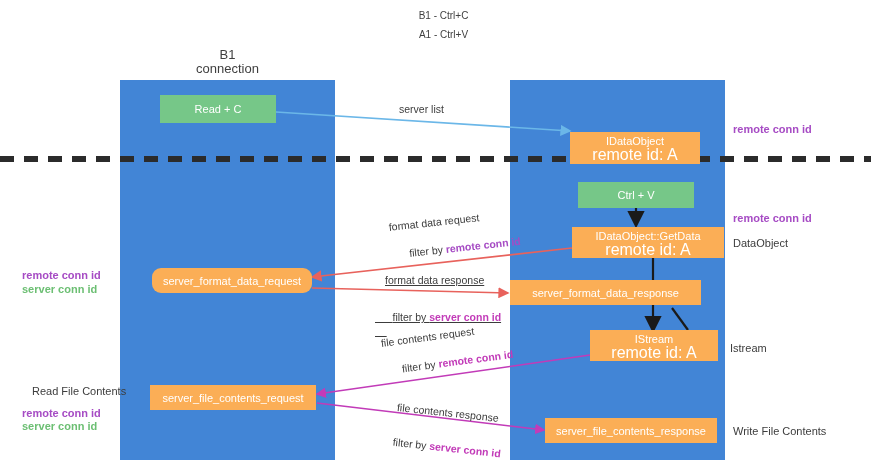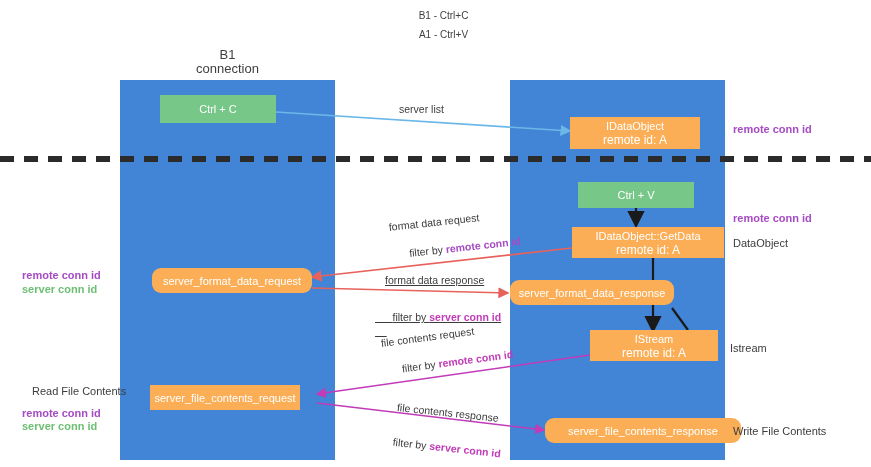--- a/index.html
+++ b/index.html
@@ -34,21 +34,21 @@
 
   
   .node{
     box-sizing:border-box;
     display:flex;flex-direction:column;align-items:center;justify-content:center;
     text-align:center;color:#ffffff;font-size:11px;line-height:14px;
     padding:2px 4px;white-space:pre;
   }
   .node.green{background:#76c788;}
   .node.orange{background:#fbae56;}
-  .node .l2{font-size:12px;}
+  .node .l2{font-size:16px;}
 
   
   .side-label{font-size:11px;line-height:15px;white-space:pre;color:#3c3c3c;}
   .purple{color:#a64bc4;font-weight:bold;}
   .green-t{color:#6cbf73;font-weight:bold;}
 
   
   .edge-label{font-size:10.5px;line-height:14px;color:#3c3c3c;white-space:pre;}
   .edge-label .hl-purple{color:#a64bc4;font-weight:bold;}
   .edge-label .hl-magenta{color:#c23bb8;font-weight:bold;}
@@ -99,55 +99,55 @@
 
   <div class="abs title">B1 - Ctrl+C
 A1 - Ctrl+V</div>
 
   <div class="abs lane-head" style="left:120px;top:48px;width:215px;">B1
 connection</div>
 
   <div class="abs divider"></div>
 
   <div class="abs node green" style="left:160px;top:95px;width:116px;height:28px;">
-    <span>Ctrl + C</span>
+    <span>Read + C</span>
   </div>
 
-  <div class="abs node orange" style="left:570px;top:117px;width:130px;height:32px;">
+  <div class="abs node orange" style="left:570px;top:132px;width:130px;height:32px;">
     <span>IDataObject</span>
     <span class="l2">remote id: A</span>
   </div>
 
   <div class="abs node green" style="left:578px;top:172px;width:116px;height:26px;margin-top:10px;">
     <span>Ctrl + V</span>
   </div>
 
   <div class="abs node orange" style="left:572px;top:227px;width:152px;height:31px;">
     <span>IDataObject::GetData</span>
     <span class="l2">remote id: A</span>
   </div>
 
   <div class="abs node orange" style="left:152px;top:268px;width:160px;height:25px;border-radius:9px;">
     <span>server_format_data_request</span>
   </div>
 
-  <div class="abs node orange" style="left:510px;top:280px;width:164px;height:25px;border-radius:9px;">
+  <div class="abs node orange" style="left:510px;top:280px;width:191px;height:25px;">
     <span>server_format_data_response</span>
   </div>
 
   <div class="abs node orange" style="left:590px;top:330px;width:128px;height:31px;">
     <span>IStream</span>
     <span class="l2">remote id: A</span>
   </div>
 
-  <div class="abs node orange" style="left:150px;top:385px;width:150px;height:25px;">
+  <div class="abs node orange" style="left:150px;top:385px;width:166px;height:25px;">
     <span>server_file_contents_request</span>
   </div>
 
-  <div class="abs node orange" style="left:545px;top:418px;width:196px;height:25px;border-radius:9px;">
+  <div class="abs node orange" style="left:545px;top:418px;width:172px;height:25px;">
     <span>server_file_contents_response</span>
   </div>
 
   <div class="abs side-label purple" style="left:733px;top:122px;">remote conn id</div>
 
   <div class="abs side-label purple" style="left:733px;top:211px;">remote conn id</div>
 
   <div class="abs side-label" style="left:733px;top:236px;">DataObject</div>
 
   <div class="abs side-label" style="left:730px;top:341px;">Istream</div>

